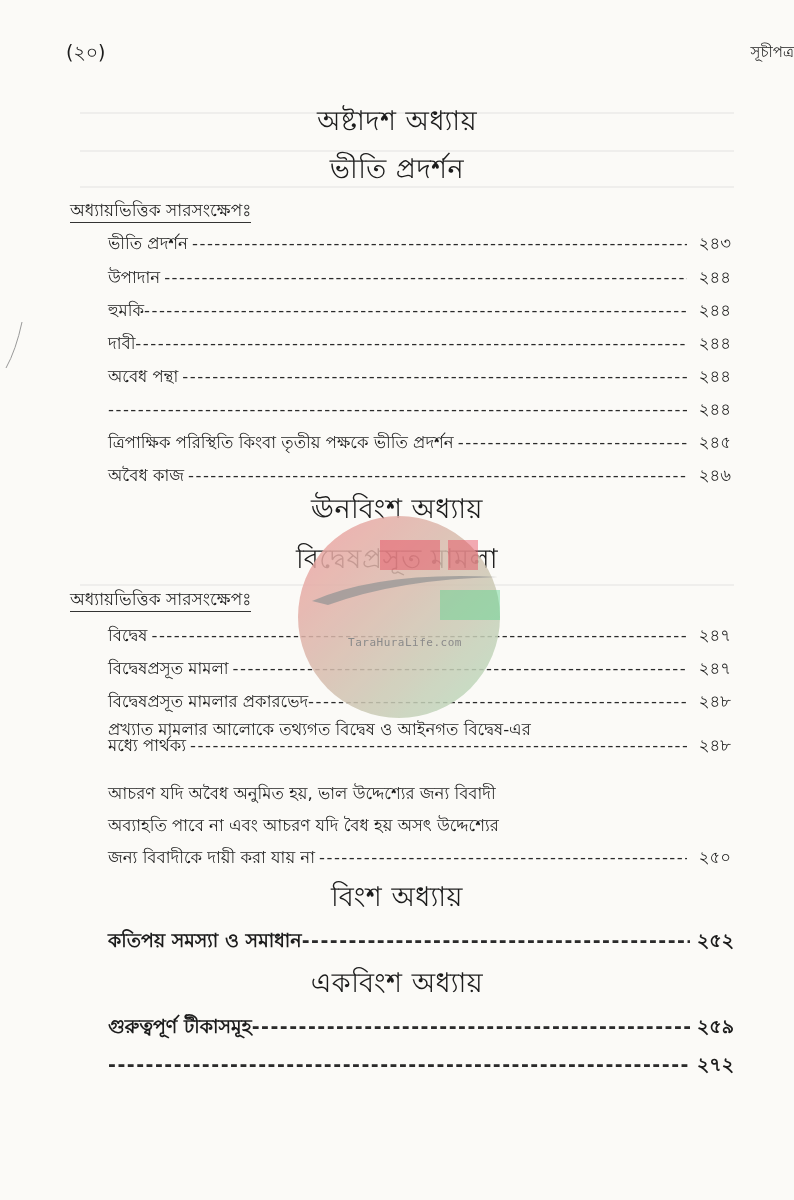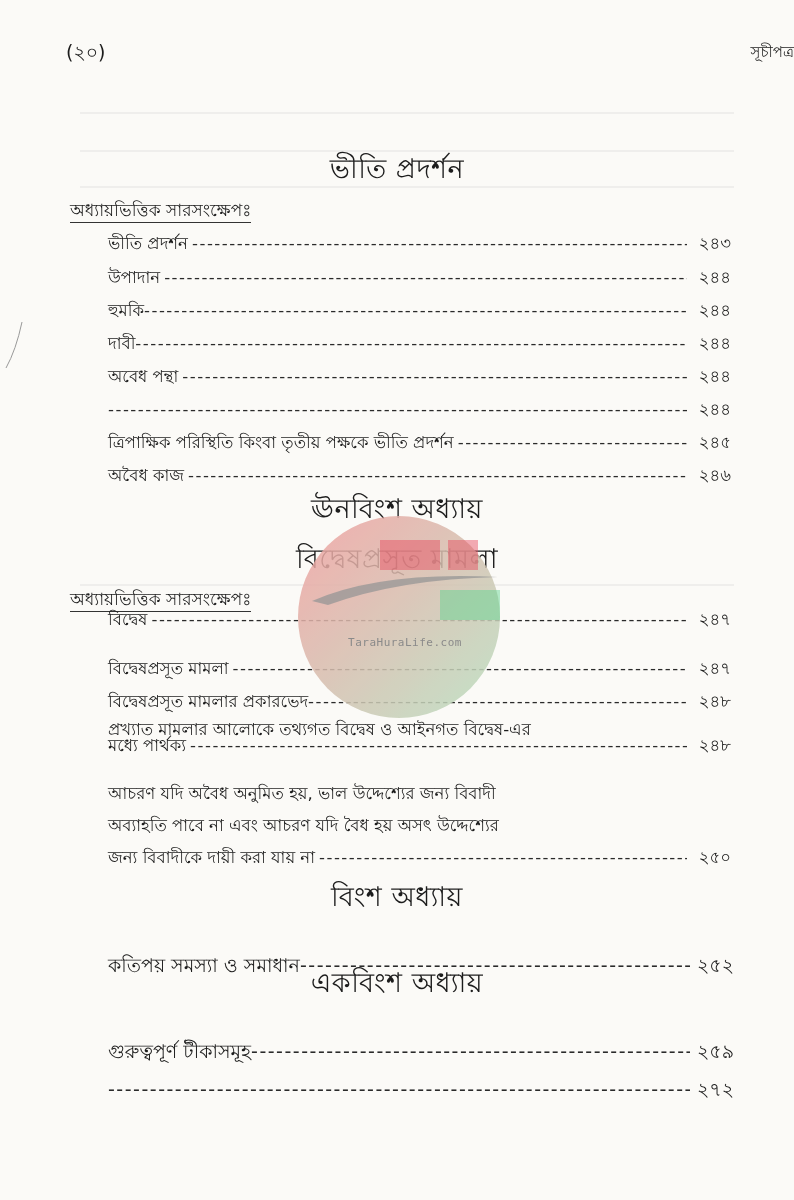--- a/index.html
+++ b/index.html
@@ -24,21 +24,21 @@
     font-size: 27px; font-weight: normal; letter-spacing: 0.5px;
   }
   .subsec {
     position: absolute; left: 70px; font-size: 17px;
     border-bottom: 1.5px solid #333; padding-bottom: 1px; line-height: 22px;
   }
   .row {
     position: absolute; left: 108px; right: 63px; height: 28px;
     display: flex; align-items: baseline; font-size: 16.5px; line-height: 28px;
   }
-  .row.bold { font-size: 19px; font-weight: normal; left: 108px; right: 60px; margin-top: 25px; }
+  .row.bold { font-size: 19px; font-weight: bold; left: 108px; right: 60px; }
   .row .label { white-space: nowrap; padding-right: 4px; }
   .row .leader {
     flex: 1; overflow: hidden; white-space: nowrap; letter-spacing: 1.5px; color: #2a2a2a;
   }
   .row .leader::before {
     content: "------------------------------------------------------------------------------------------------------------------------------------------------------------";
   }
   .row .pg { white-space: nowrap; padding-left: 4px; text-align: right; min-width: 40px; }
   .line {
     position: absolute; left: 108px; font-size: 16.5px; line-height: 28px; white-space: nowrap;
@@ -90,20 +90,21 @@
 
   <svg class="edge-mark" viewBox="0 0 20 60">
     <path d="M18 2 Q12 30 2 48" stroke="#999" stroke-width="1" fill="none"></path>
   </svg>
 
   <div class="running-head">
     <span class="page-no">(২০)</span>
     <span class="running-title">সূচীপত্র</span>
   </div>
 
+  <div class="chapter" style="top:100px">অষ্টাদশ অধ্যায়</div>
   <div class="chapter" style="top:148px">ভীতি প্রদর্শন</div>
   <div class="subsec" style="top:199px">অধ্যায়ভিত্তিক সারসংক্ষেপঃ</div>
 
   <div class="row" style="top:230px">
     <span class="label">ভীতি প্রদর্শন</span>
     <span class="leader"></span>
     <span class="pg">২৪৩</span>
   </div>
   <div class="row" style="top:264px">
     <span class="label">উপাদান</span>
@@ -137,21 +138,21 @@
   <div class="row" style="top:462px">
     <span class="label">অবৈধ কাজ</span>
     <span class="leader"></span>
     <span class="pg">২৪৬</span>
   </div>
 
   <div class="chapter" style="top:488px">ঊনবিংশ অধ্যায়</div>
   <div class="chapter" style="top:538px">বিদ্বেষপ্রসূত মামলা</div>
   <div class="subsec" style="top:588px">অধ্যায়ভিত্তিক সারসংক্ষেপঃ</div>
 
-  <div class="row" style="top:606px">
+  <div class="row" style="top:622px">
     <span class="label">বিদ্বেষ</span>
     <span class="leader"></span>
     <span class="pg">২৪৭</span>
   </div>
   <div class="row" style="top:655px">
     <span class="label">বিদ্বেষপ্রসূত মামলা</span>
     <span class="leader"></span>
     <span class="pg">২৪৭</span>
   </div>
   <div class="row" style="top:688px">

